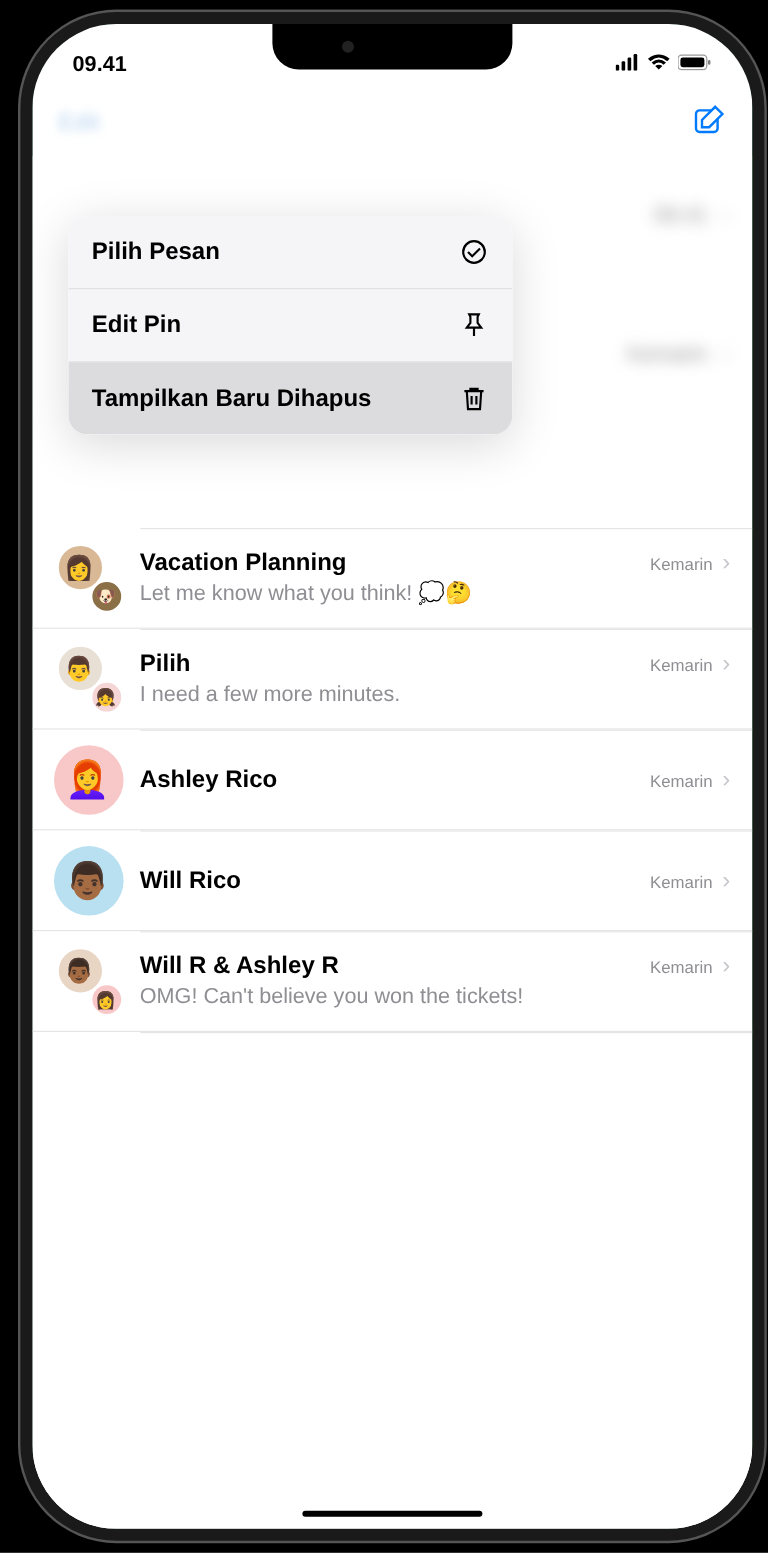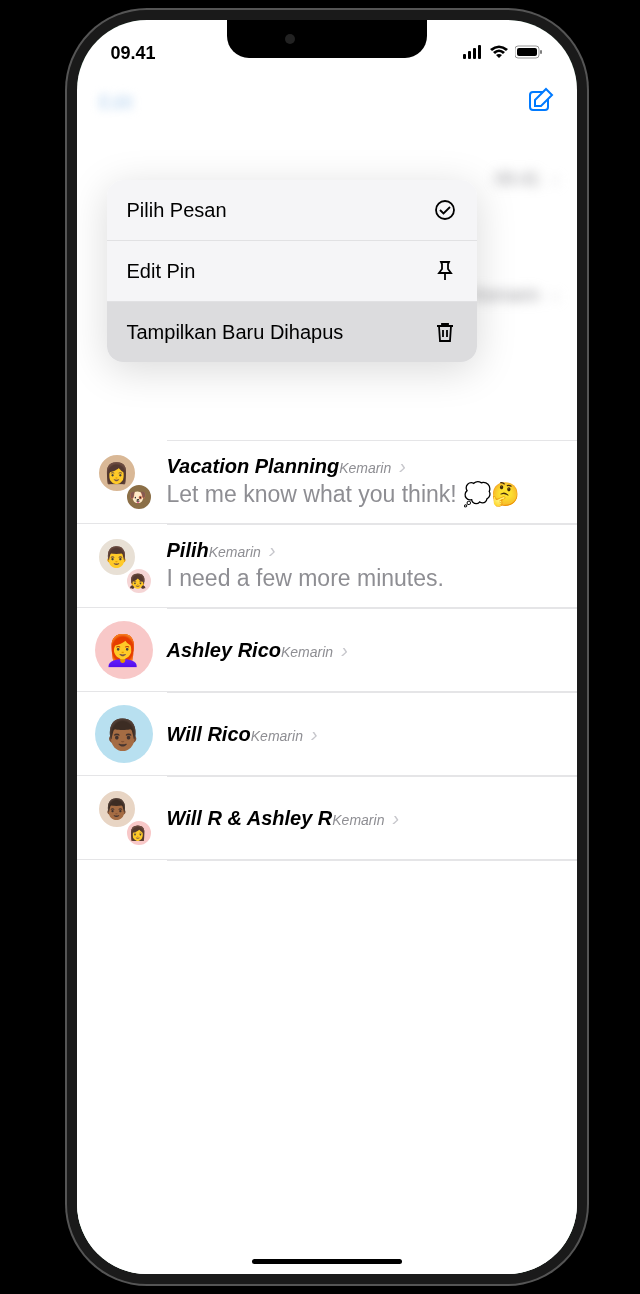--- a/index.html
+++ b/index.html
@@ -6,21 +6,21 @@
     body {
       font-family: -apple-system, BlinkMacSystemFont, "SF Pro Text", "Helvetica Neue", sans-serif;
       background: #000;
       display: flex;
       justify-content: center;
       align-items: center;
       width: 640px;
       height: 1294px;
     }
     .phone-frame {
-      width: 520px;
+      width: 620px;
       height: 1274px;
       background: #14532d;
       border-radius: 80px;
       border: 10px solid #1a1a1a;
       box-shadow: inset 0 0 0 4px #3a3a3a, 0 0 0 2px #555;
       position: relative;
       overflow: hidden;
       margin-left: 13px;
     }
     .screen {
@@ -104,25 +104,25 @@
     .avatar-group {
       width: 58px; height: 58px;
       position: relative;
       flex-shrink: 0;
       margin-right: 14px;
     }
     .avatar-group .a1 { position: absolute; width: 40px; height: 40px; border-radius: 50%; top: 0; left: 2px; background: #d1d1d6; border: 2px solid #fff; display:flex;align-items:center;justify-content:center;font-size:20px;}
     .avatar-group .a2 { position: absolute; width: 28px; height: 28px; border-radius: 50%; bottom: 0; right: 0; background: #e8d5c4; border: 2px solid #fff; display:flex;align-items:center;justify-content:center;font-size:14px;}
     .conv-main { flex: 1; min-width: 0; }
     .conv-head {
-      display: flex; align-items: baseline; font-style: italic;
+      display: flex; justify-content: space-between; align-items: baseline;
     }
     .conv-name { font-weight: 700; font-size: 20px; color: #000; }
     .conv-time { font-size: 14px; color: #8e8e93; margin-right: 4px; }
-    .conv-preview { color: #8e8e93; font-size: 23px; line-height: 1.3; margin-top: 2px; white-space: nowrap; overflow: hidden; text-overflow: ellipsis; }
+    .conv-preview { color: #8e8e93; font-size: 18px; line-height: 1.3; margin-top: 2px; white-space: nowrap; overflow: hidden; text-overflow: ellipsis; }
     .chevron-abs { color: #c7c7cc; font-size: 20px; margin-left: 4px; }
 
     
     .edit-menu {
       position: absolute;
       top: 160px;
       left: 30px;
       width: 370px;
       background: rgba(245,245,247,0.98);
       border-radius: 16px;
@@ -131,20 +131,21 @@
       overflow: hidden;
     }
     .menu-item {
       display: flex;
       justify-content: space-between;
       align-items: center;
       padding: 18px 20px;
       font-size: 20px;
       color: #000;
       border-bottom: 1px solid rgba(0,0,0,0.08);
+      font-weight: bold;
     }
     .menu-item:last-child { border-bottom: none; background: #dcdcde; }
     .menu-icon { width: 24px; height: 24px; display: flex; align-items: center; justify-content: center; }
 
     .peek-row {
       position: absolute;
       right: 18px;
       display: flex;
       align-items: center;
       gap: 8px;
@@ -323,20 +324,21 @@
         <div class="conv-row">
           <div class="avatar-group">
             <div class="a1" style="background:#e8d5c4">👨🏾</div>
             <div class="a2" style="background:#f8c8c8">👩</div>
           </div>
           <div class="conv-main">
             <div class="conv-head">
               <span class="conv-name">Will R &amp; Ashley R</span>
               <span><span class="conv-time">Kemarin</span><span class="chevron-abs">›</span></span>
             </div>
+            <div class="conv-preview">OMG! Can't believe you won the tickets!</div>
           </div>
         </div>
 
         <div class="divider-offset"></div>
 
       </div>
     </div>
 
     <div class="home-indicator"></div>
   </div>

